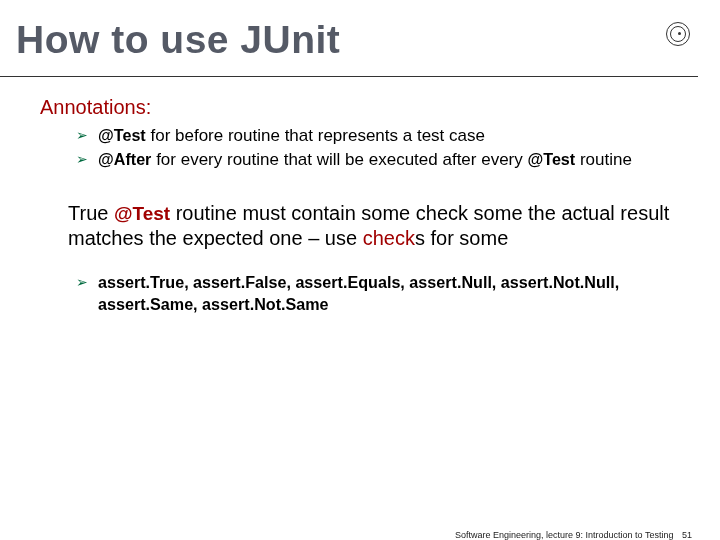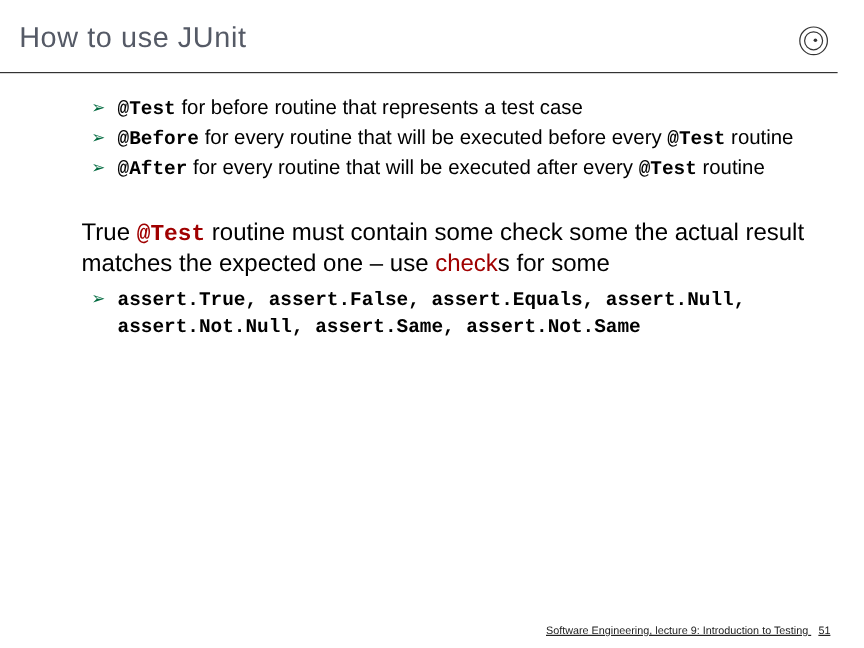--- a/index.html
+++ b/index.html
@@ -6,26 +6,26 @@
   body {
     width: 720px;
     height: 540px;
     background: #fff;
     font-family: "Trebuchet MS", "Lucida Sans", Verdana, sans-serif;
     color: #333;
     position: relative;
     overflow: hidden;
   }
   .title {
-    font-size: 24px;
+    font-size: 39px;
     color: #555a66;
     padding: 18px 0 14px 16px;
     border-bottom: 1.5px solid #333;
     margin: 0 22px 0 0;
-    font-weight: normal;
+    font-weight: bold;
     letter-spacing: 0.5px;
   }
   .logo {
     position: absolute;
     top: 22px;
     right: 30px;
     width: 24px;
     height: 24px;
     border: 1.5px solid #333;
     border-radius: 50%;
@@ -67,58 +67,57 @@
   }
   .bullets li::before {
     content: "➢";
     position: absolute;
     left: -22px;
     top: 1px;
     color: #006a3f;
     font-size: 14px;
   }
   .code {
-    font-family: Liberation Mono, monospace;
+    font-family: Liberation Sans, sans-serif;
     font-weight: bold;
     font-size: 0.95em;
     text-align: center;
   }
   .code-red { color: #a00000; }
   .footer {
     position: absolute;
-    bottom: 10px;
+    bottom: 0;
     right: 28px;
     font-size: 9px;
     color: #222;
-    text-decoration: underline;
   }
   .footer .pagenum { margin-left: 6px; }
 </style>
 </head>
 <body>
 
 <div class="logo">
     <div class="logo-dot"></div>
   </div>
 
 <h1 class="title">How to use JUnit</h1>
 
 <div class="content">
 
 
+  <div class="para tight"><span class="red">Annotations:</span></div>
 
   <ul class="bullets">
     <li><span class="code">@Test</span><span> for before routine that represents a test case</span></li>
-    <li><span class="code">@Before</span><span> for every routine that will be executed before every </span><span class="code">@Test</span><span> routine</span></li>
     <li><span class="code">@After</span><span> for every routine that will be executed after every </span><span class="code">@Test</span><span> routine</span></li>
   </ul>
 
   <div class="para tight indent"><span>True </span><span class="code code-red">@Test</span><span> routine must contain some check some the actual result matches the expected one – use </span><span class="red">check</span><span>s for some</span></div>
 
-  <ul class="bullets" style="margin-top:5px">
+  <ul class="bullets" style="margin-top:20px">
     <li><span class="code">assert.True, assert.False, assert.Equals, assert.Null, assert.Not.Null, assert.Same, assert.Not.Same</span></li>
   </ul>
 
 </div>
 
 <div class="footer">
   <span>Software Engineering, lecture 9: Introduction to Testing</span>
   <span class="pagenum">51</span>
 </div>
 

